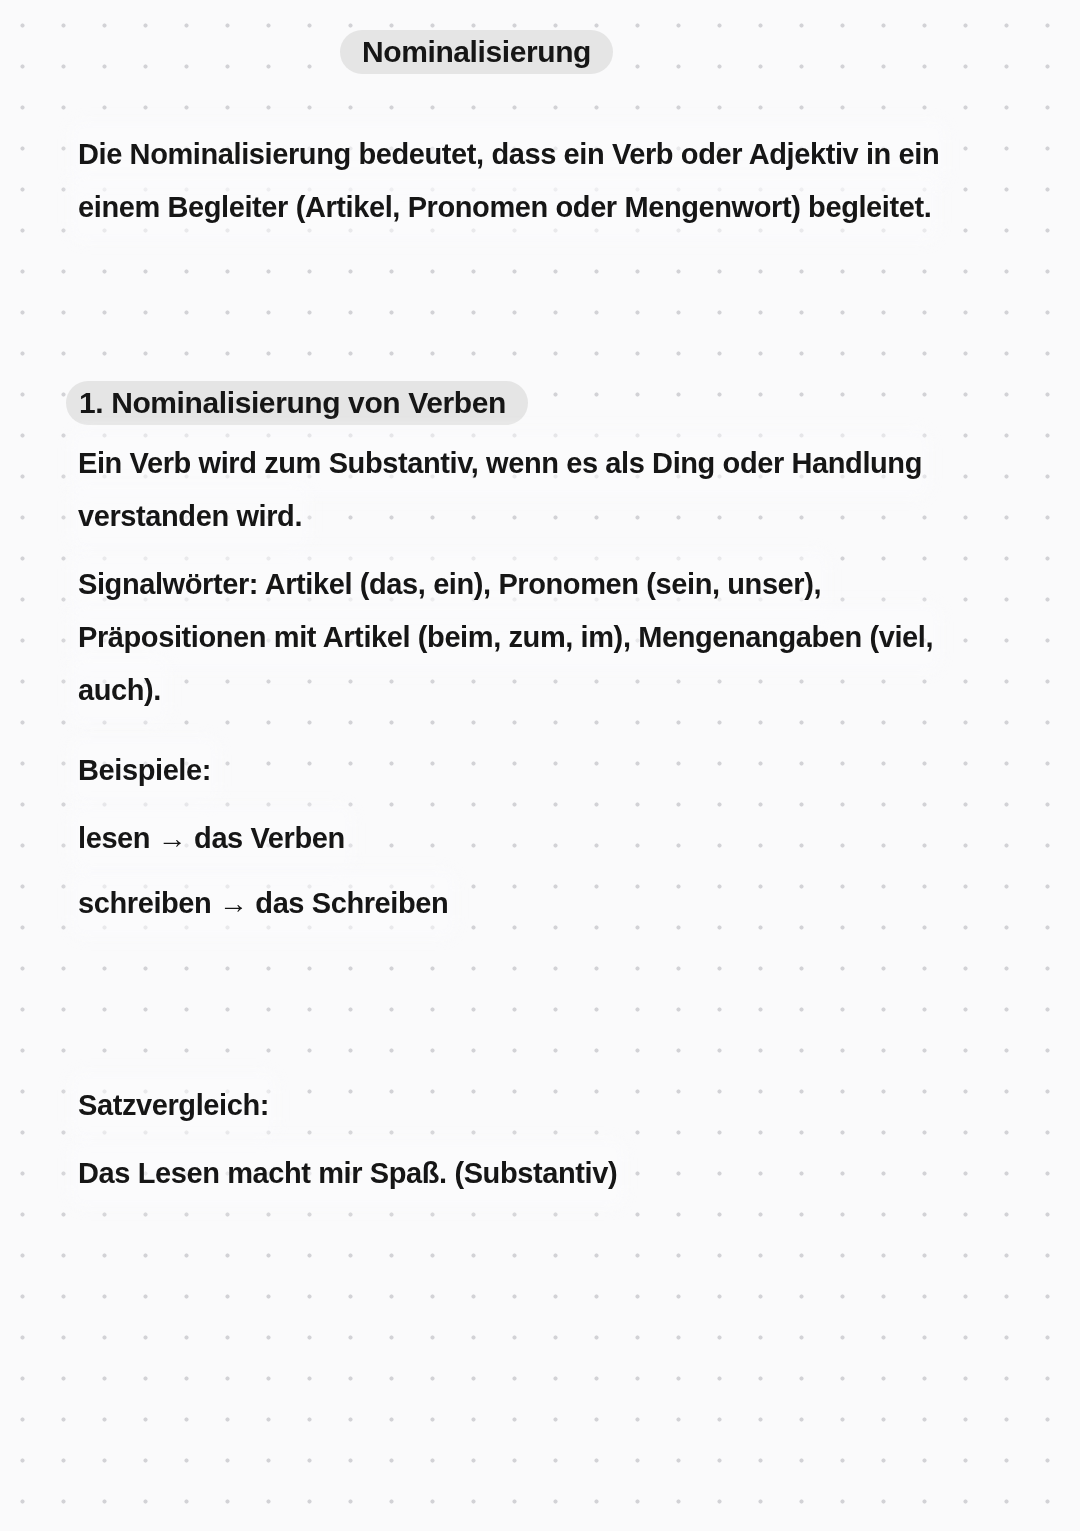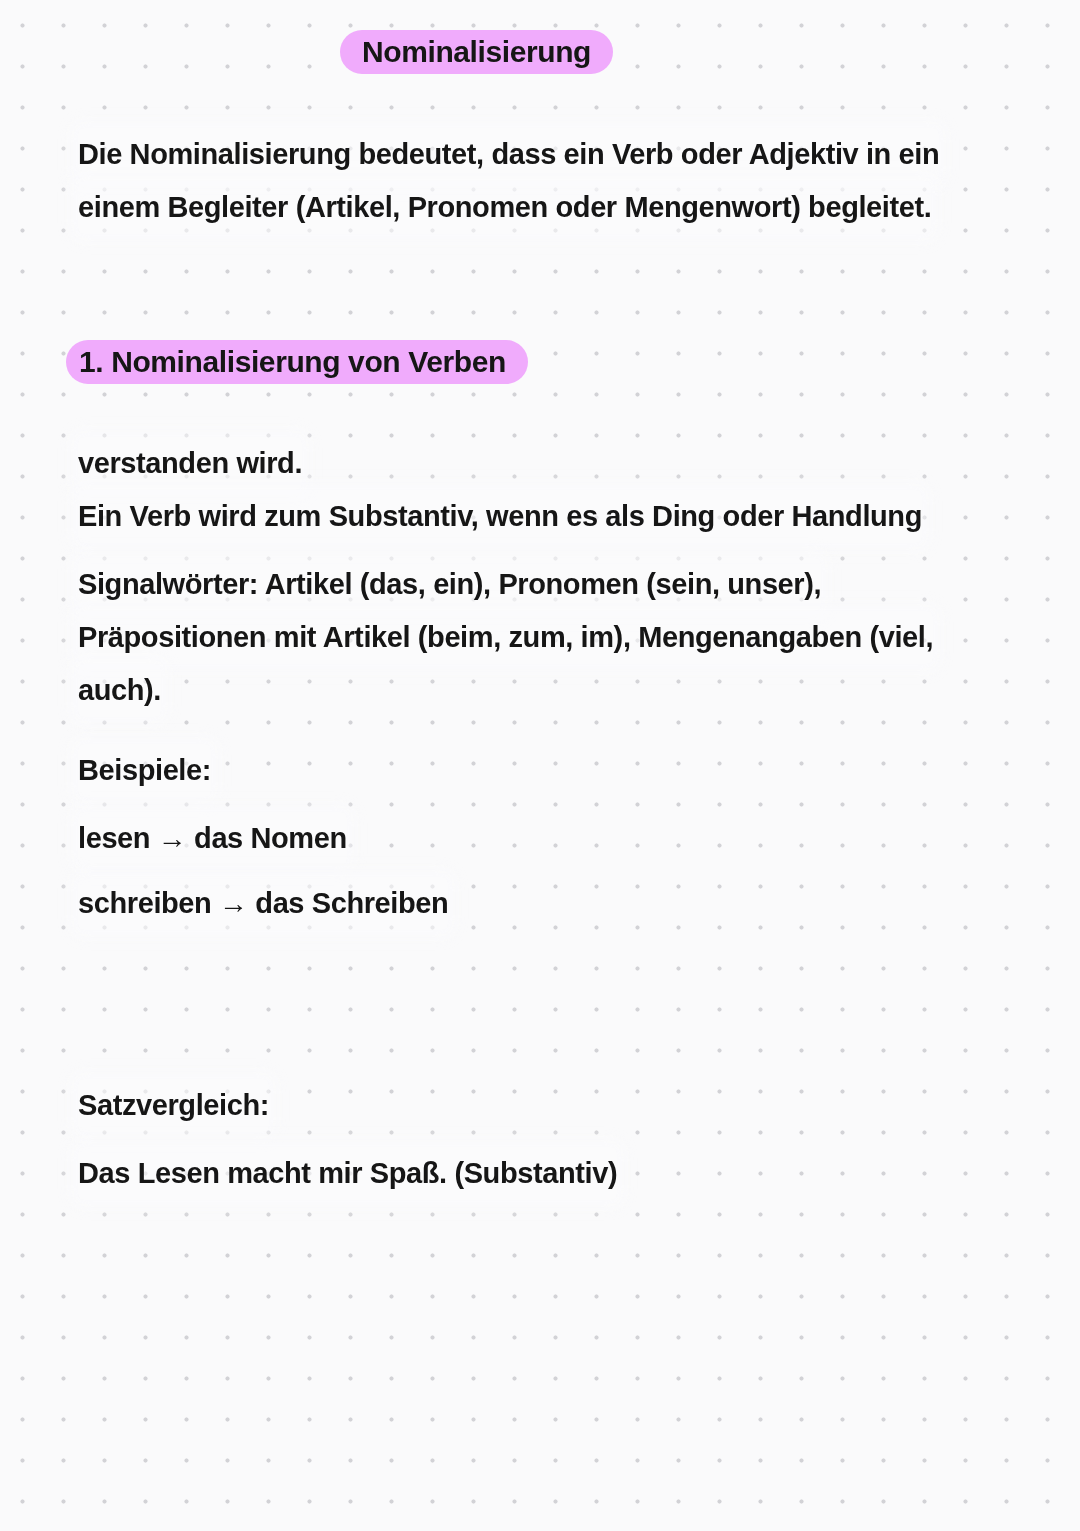--- a/index.html
+++ b/index.html
@@ -31,21 +31,21 @@
     height: 53px;
     line-height: 53px;
     background: rgba(252,252,253,0.55);
     box-shadow: 0 0 14px 9px rgba(252,252,253,0.55);
     width: -moz-fit-content;
     width: fit-content;
     border-radius: 6px;
   }
   .pill {
     display: inline-block;
-    background: #f0abfc;
+    background: #e5e5e5;
     border-radius: 24px;
     padding: 5px 22px;
     font-size: 30px;
     font-weight: 700;
     letter-spacing: -0.4px;
     white-space: nowrap;
   }
   .pill-heading {
     padding: 5px 22px 5px 13px;
   }
@@ -63,43 +63,43 @@
   <span class="pill">
     <span>Nominalisierung</span>
   </span>
 </div>
 
 <div class="block ink" style="left:78px; top:128px;">
   <div class="line">Die Nominalisierung bedeutet, dass ein Verb oder Adjektiv in ein</div>
   <div class="line">einem Begleiter (Artikel, Pronomen oder Mengenwort) begleitet.</div>
 </div>
 
-<div class="block" style="left:66px; top:340px;">
+<div class="block" style="left:66px; top:381px;">
   <span class="pill pill-heading">
     <span>1. Nominalisierung von Verben</span>
   </span>
 </div>
 
 <div class="block ink" style="left:78px; top:437px;">
+  <div class="line">Ein Verb wird zum Substantiv, wenn es als Ding oder Handlung</div>
   <div class="line">verstanden wird.</div>
-  <div class="line">Ein Verb wird zum Substantiv, wenn es als Ding oder Handlung</div>
 </div>
 
 <div class="block ink" style="left:78px; top:558px;">
   <div class="line">Signalwörter: Artikel (das, ein), Pronomen (sein, unser),</div>
   <div class="line">Präpositionen mit Artikel (beim, zum, im), Mengenangaben (viel,</div>
   <div class="line">auch).</div>
 </div>
 
 <div class="block ink" style="left:78px; top:744px;">
   <div class="line">Beispiele:</div>
 </div>
 
 <div class="block ink" style="left:78px; top:812px;">
-  <div class="line example-item">lesen → das Nomen</div>
+  <div class="line example-item">lesen → das Verben</div>
   <div class="line example-item">schreiben → das Schreiben</div>
 </div>
 
 <div class="block ink" style="left:78px; top:1079px;text-align:center;">
   <div class="line">Satzvergleich:</div>
 </div>
 
 <div class="block ink" style="left:78px; top:1147px;">
   <div class="line comparison-item">Das Lesen macht mir Spaß. (Substantiv)</div>
 </div>

